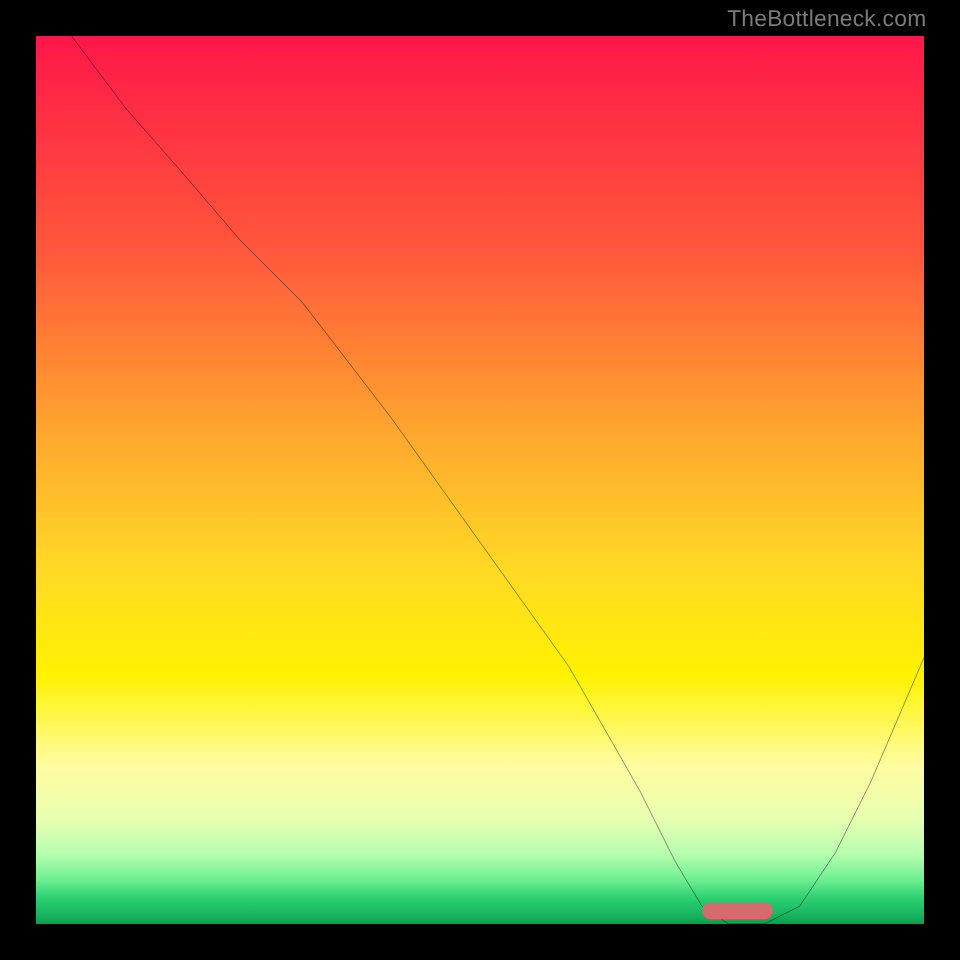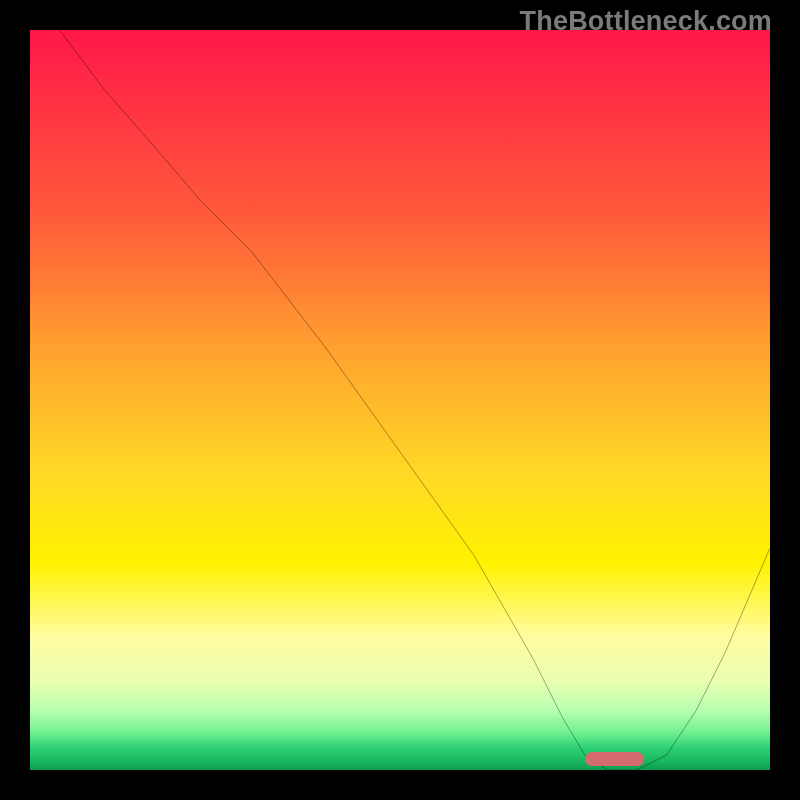--- a/index.html
+++ b/index.html
@@ -49,22 +49,22 @@
     position: absolute;
     height: 14px;
     border-radius: 7px;
     background: #d56a6f;
   }
   .watermark {
     position: absolute;
     top: 6px;
     right: 28px;
     color: #7b7b7b;
-    font-size: 27px;
-    font-weight: 700;
+    font-size: 19px;
+    font-weight: 400;
     letter-spacing: 0.2px;
     user-select: none;
   }
 </style>
 </head>
 <body>
 
 <div class="watermark">TheBottleneck.com</div>
 
 <div class="frame">

